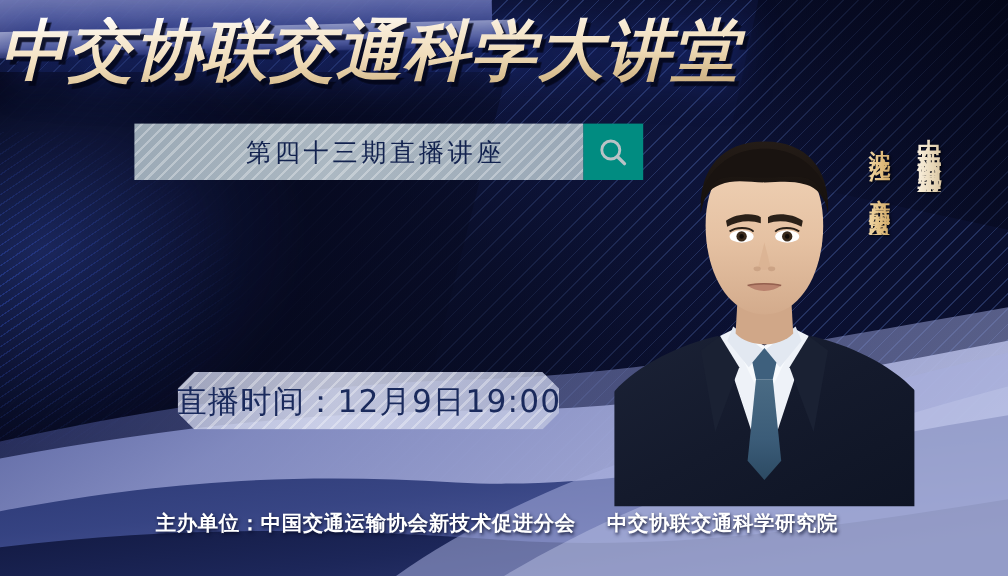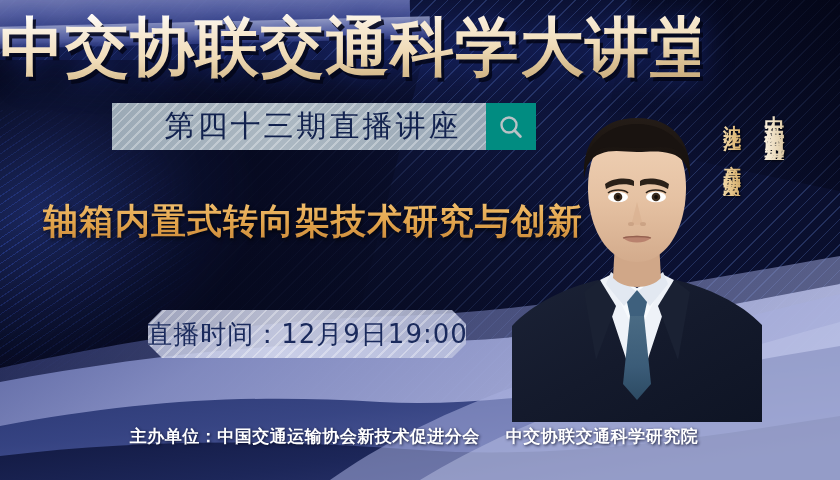--- a/index.html
+++ b/index.html
@@ -105,31 +105,32 @@
     width: 250px; height: 330px;
   }
   .portrait svg { display:block; }
 
   
   .main-title {
     position: absolute;
     left: 0; top: 14px;
     width: 700px;
     text-align: left;
-    font-size: 64px;
+    font-size: 55px;
     font-weight: 700;
     letter-spacing: 1px;
     line-height: 1.05;
     background: linear-gradient(178deg, #ffffff 0%, #f7ead4 28%, #f0dcb9 55%, #d9bf92 78%, #c7a87a 100%);
     -webkit-background-clip: text;
     background-clip: text;
     color: transparent;
     -webkit-text-fill-color: transparent;
     filter: drop-shadow(3px 4px 0px rgba(4,6,24,0.85)) drop-shadow(0 0 14px rgba(30,50,140,0.6));
     white-space: nowrap;
+    font-style: italic;
   }
 
   
   .sub-bar {
     position: absolute;
     left: 112px; top: 103px;
     width: 424px; height: 47px;
     display: flex;
     align-items: stretch;
   }
@@ -149,21 +150,21 @@
       -45deg,
       rgba(255,255,255,0.00) 0px,
       rgba(255,255,255,0.00) 5px,
       rgba(255,255,255,0.30) 5px,
       rgba(255,255,255,0.30) 7px);
     pointer-events:none;
   }
   .sub-bar-text {
     position: relative;
     z-index: 2;
-    font-size: 30px;
+    font-size: 21px;
     font-weight: 500;
     color: #12224e;
     letter-spacing: 3px;
     padding-left: 28px;
     white-space: nowrap;
   }
   .sub-search {
     width: 50px;
     background: #018c81;
     display: flex;
@@ -398,21 +399,20 @@
       <span class="sub-bar-text">第四十三期直播讲座</span>
     </div>
     <div class="sub-search">
       <svg width="28" height="28" viewBox="0 0 28 28">
         <circle cx="12" cy="12" r="7.5" stroke="#b9c2c6" stroke-width="2.4" fill="none"></circle>
         <line x1="17.6" y1="17.6" x2="23.4" y2="23.4" stroke="#b9c2c6" stroke-width="2.8" stroke-linecap="round"></line>
       </svg>
     </div>
   </div>
 
-  <div class="lecture-title">轴箱内置式转向架技术研究与创新</div>
 
   <div class="time-pill">
     <span class="time-text">直播时间：12月9日19:00</span>
   </div>
 
   <div class="vtext vtext-company">中车株洲电力机车有限公司</div>
   <div class="vtext vtext-person">沈龙江 产品研发中心副总监</div>
 
   <div class="footer">
     <span>主办单位：中国交通运输协会新技术促进分会</span><span class="gap"></span><span>中交协联交通科学研究院</span>

